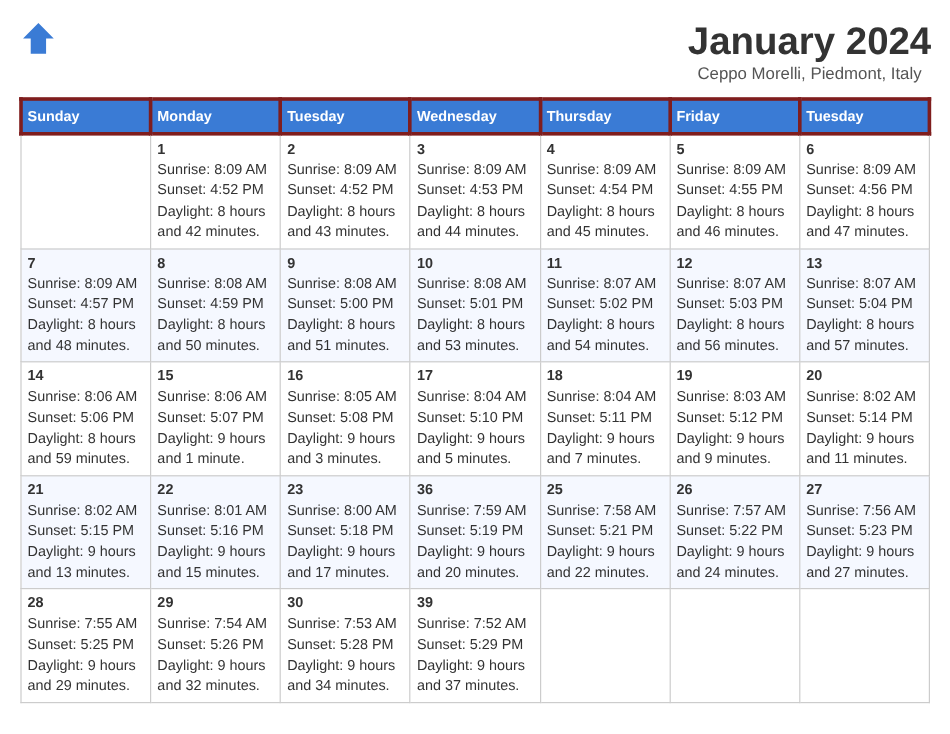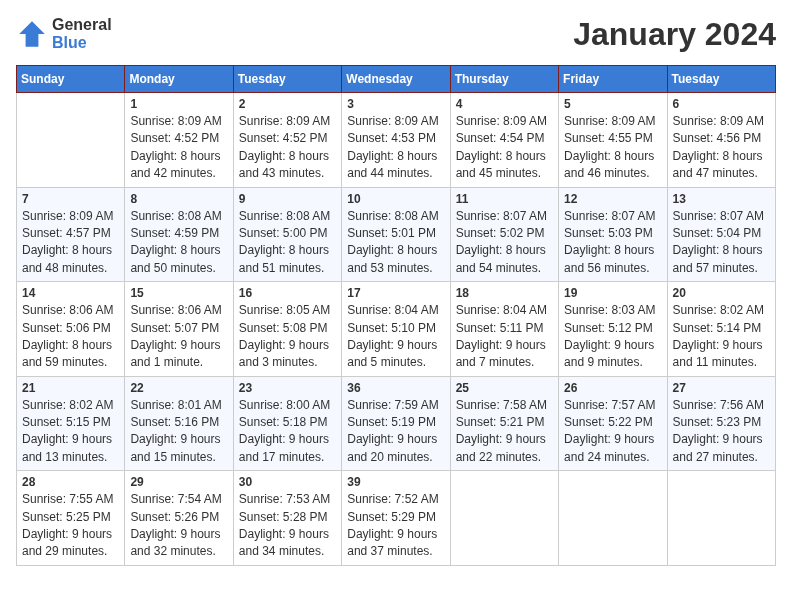--- a/index.html
+++ b/index.html
@@ -57,21 +57,21 @@
       border-collapse: collapse;
       table-layout: fixed;
     }
     th {
       background-color: #3a7bd5;
       color: #fff;
       font-size: 12px;
       font-weight: bold;
       padding: 6px 4px;
       text-align: left;
-      border: 1px solid #7f1d1d;
+      border: 3px solid #7f1d1d;
     }
     td {
       vertical-align: top;
       border: 1px solid #ccc;
       padding: 4px 5px;
       font-size: 10.5px;
       color: #333;
       height: 90px;
     }
     .day-num {
@@ -97,27 +97,24 @@
     th:first-child { border-radius: 0; }
   </style>
 </head>
 <body>
 
 <div class="header-area">
   <div class="logo">
     <svg class="logo-icon" viewBox="0 0 40 40">
       <polygon points="20,4 36,20 28,20 28,36 12,36 12,20 4,20" fill="#3a7bd5"></polygon>
     </svg>
-    <div class="logo-text">
-      <span class="logo-general">General</span>
-      <span class="logo-blue">Blue</span>
-    </div>
   </div>
   <div class="title-area">
     <div class="month-title">January 2024</div>
+    <div class="subtitle">Ceppo Morelli, Piedmont, Italy</div>
   </div>
 </div>
 
 <table>
   <thead>
     <tr>
     <th>Sunday</th>
         <th>Monday</th>
         <th>Tuesday</th>
         <th>Wednesday</th>

